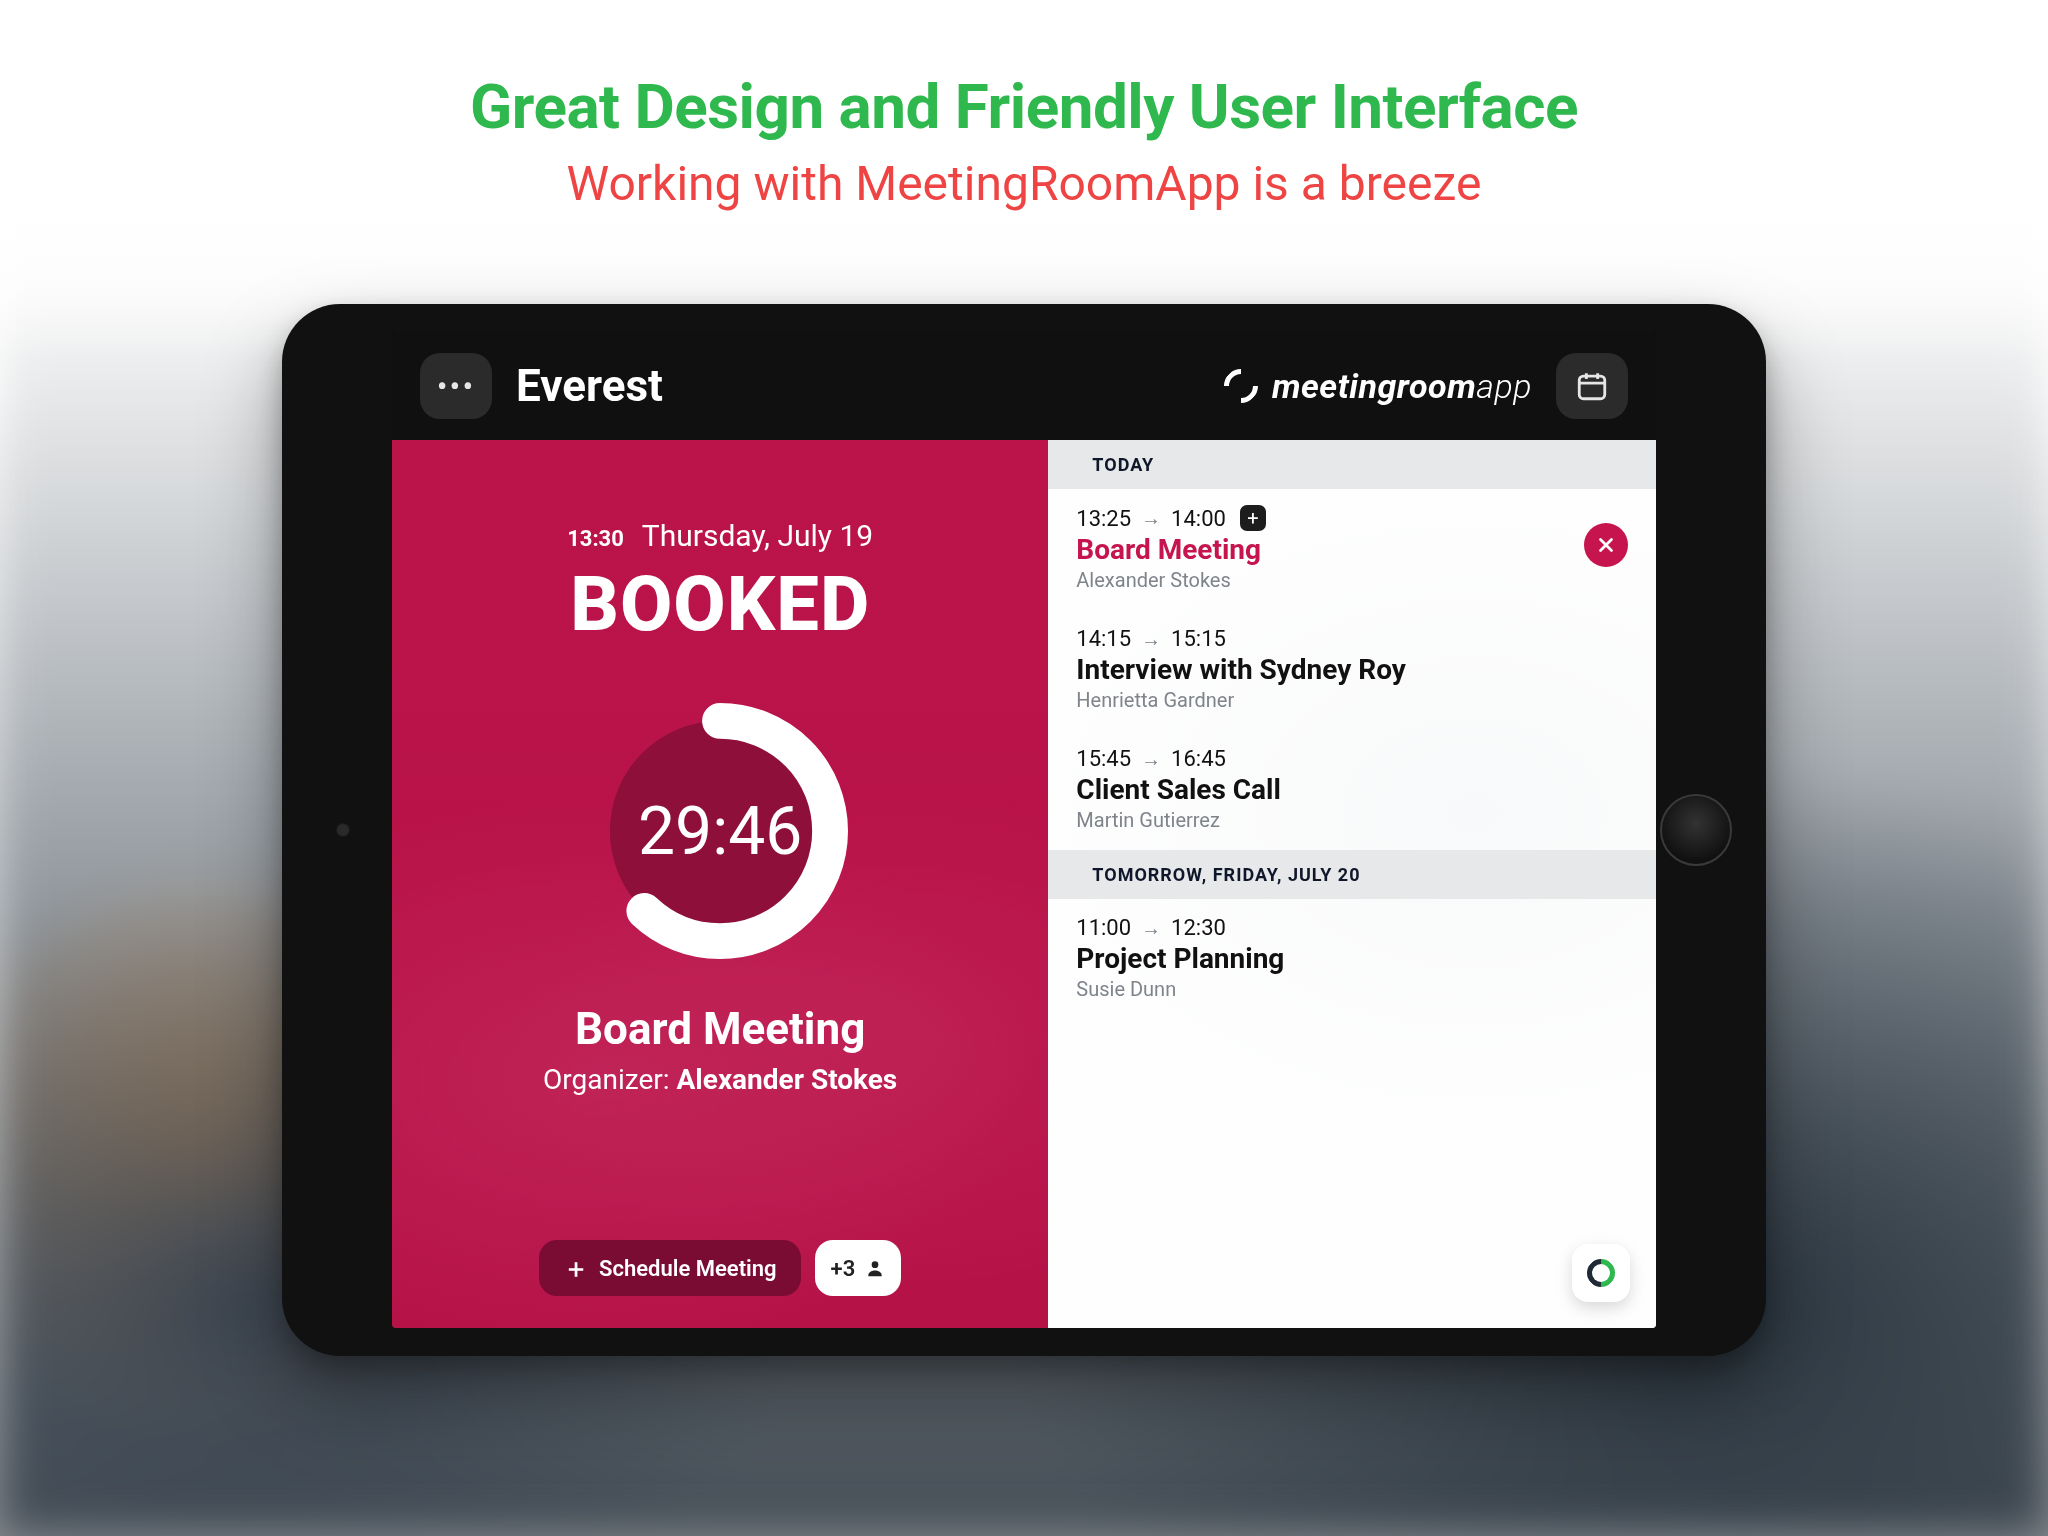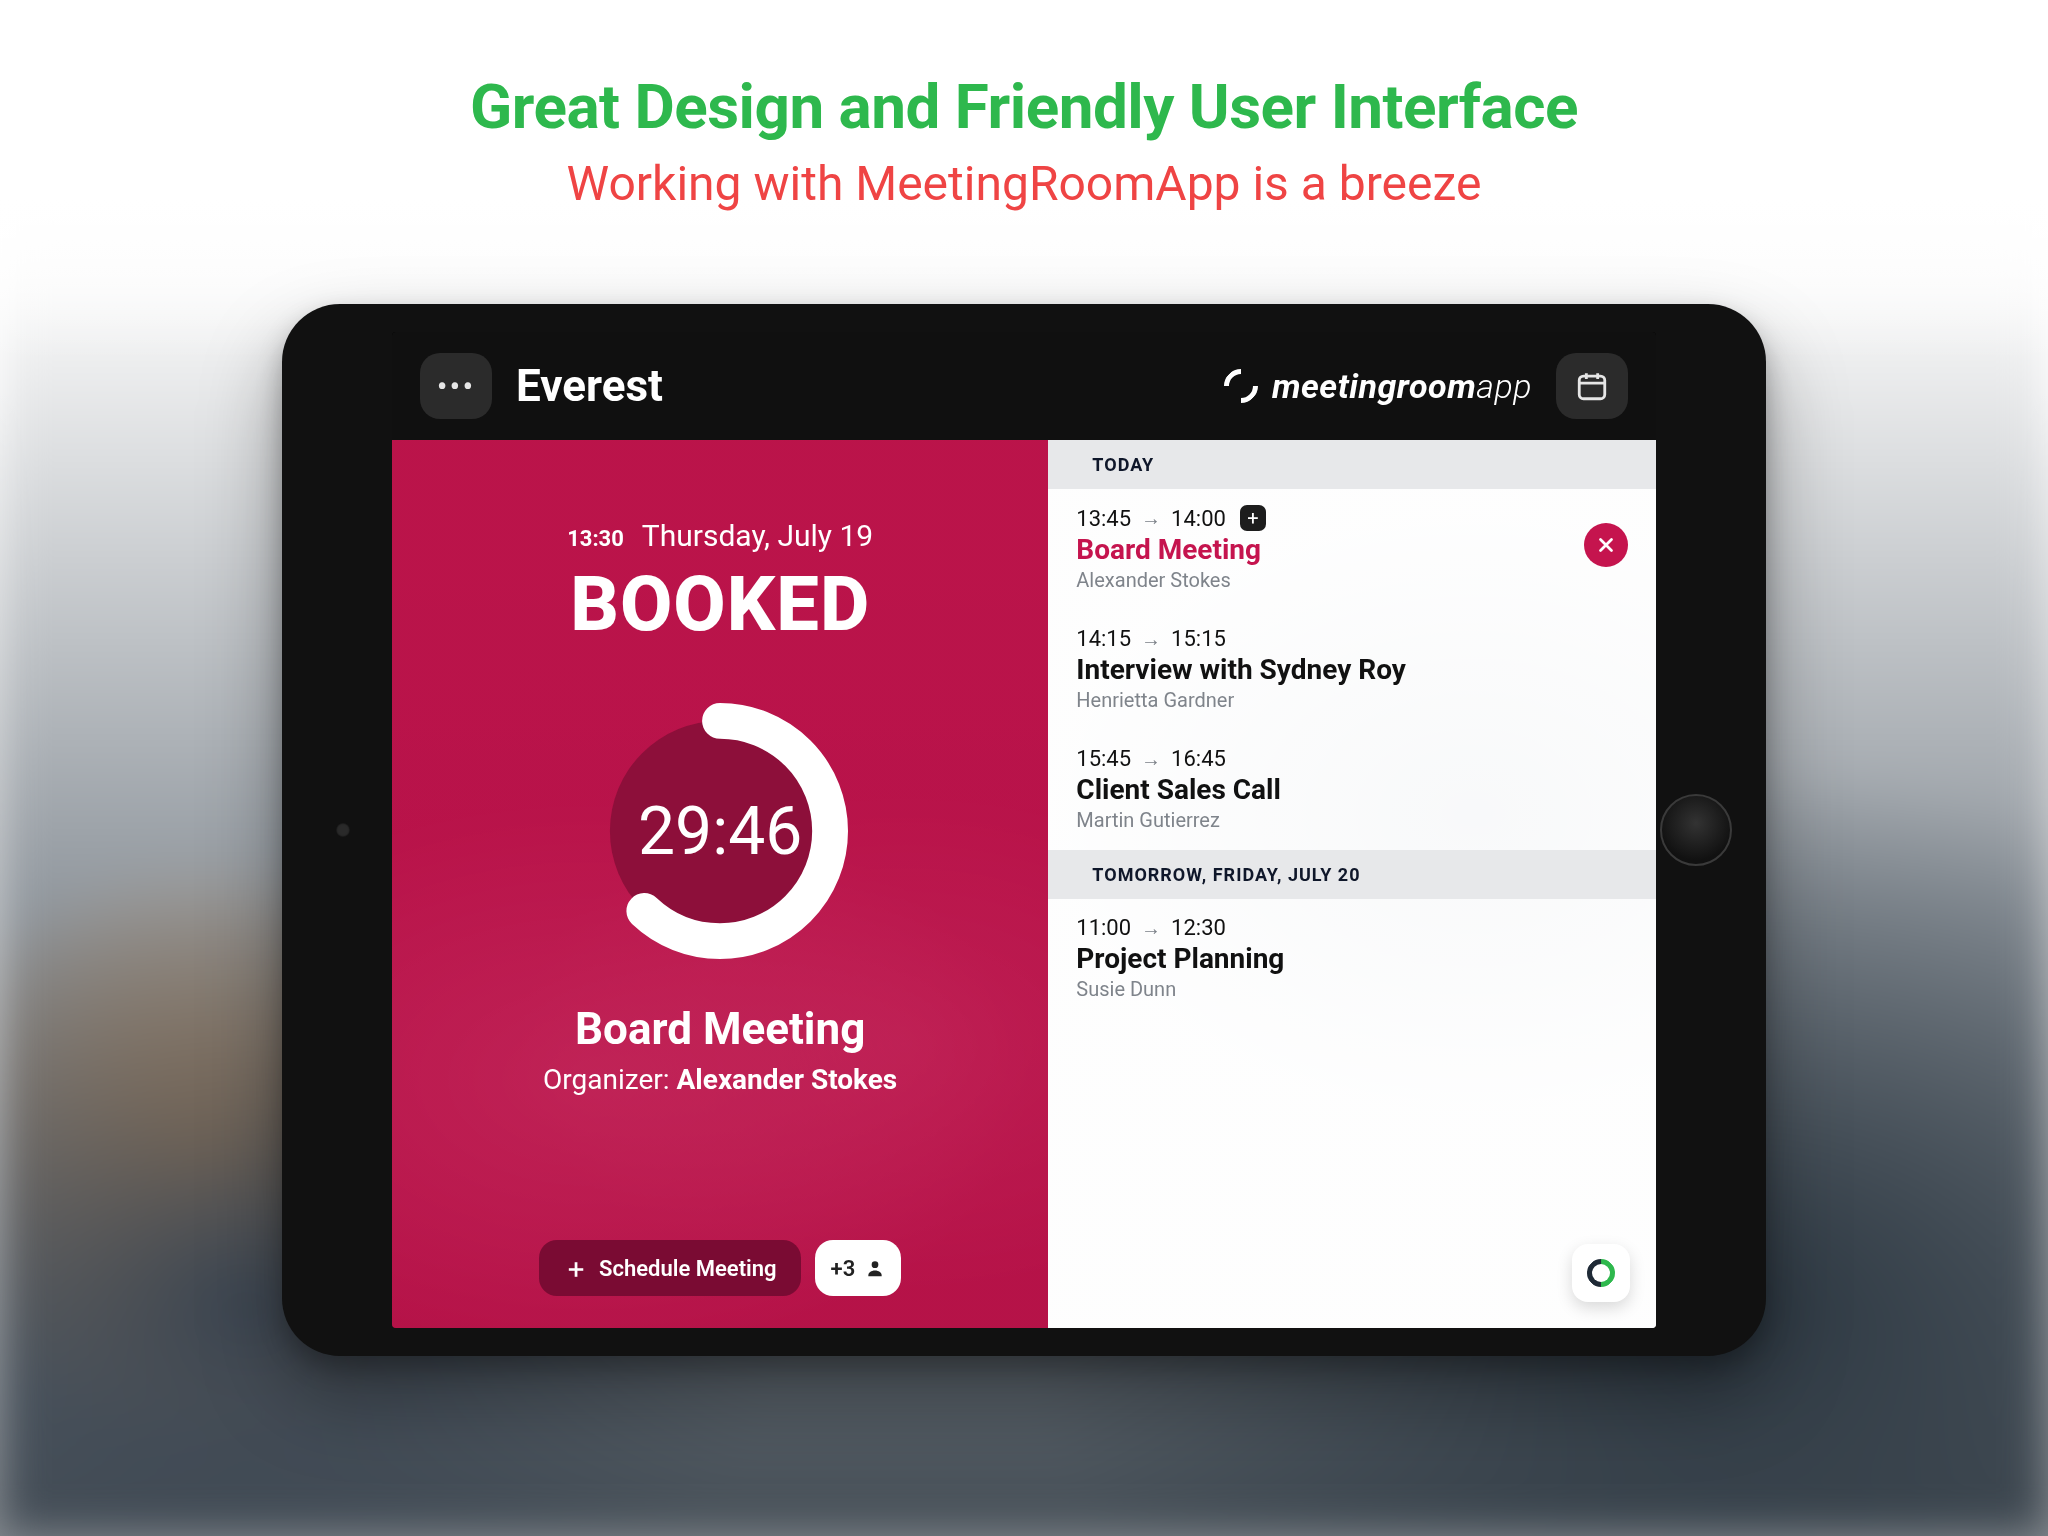--- a/index.html
+++ b/index.html
@@ -401,21 +401,21 @@
             </div>
           </div>
         </div>
       </div>
 
       <div class="agenda-panel">
         <div id="agenda-root">
             <div class="section-header">TODAY</div>
             <div class="event current">
               <div class="timeline">
-                <span>13:45</span>
+                <span>13:25</span>
                 <span class="arrow">→</span>
                 <span>14:00</span>
                 <span class="add-badge">+</span>
               </div>
               <div class="title">Board Meeting</div>
               <div class="person">Alexander Stokes</div>
               <div class="cancel-btn">
                 <svg viewBox="0 0 24 24" stroke="#fff" stroke-width="3" stroke-linecap="round">
                   <path d="M6 6l12 12M18 6L6 18"></path>
                 </svg>

